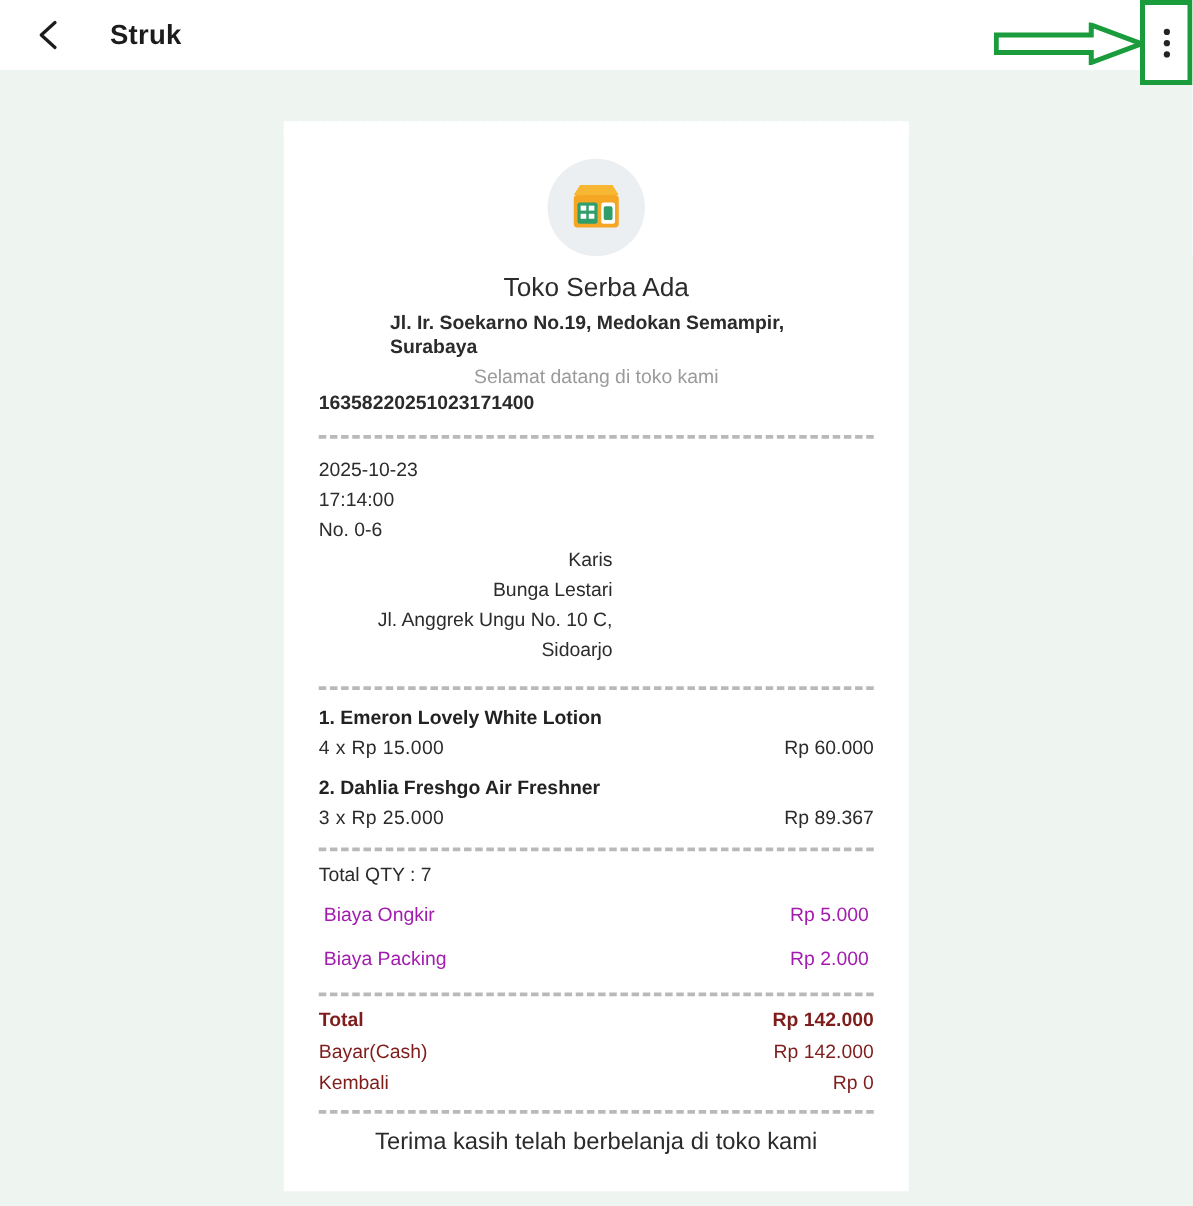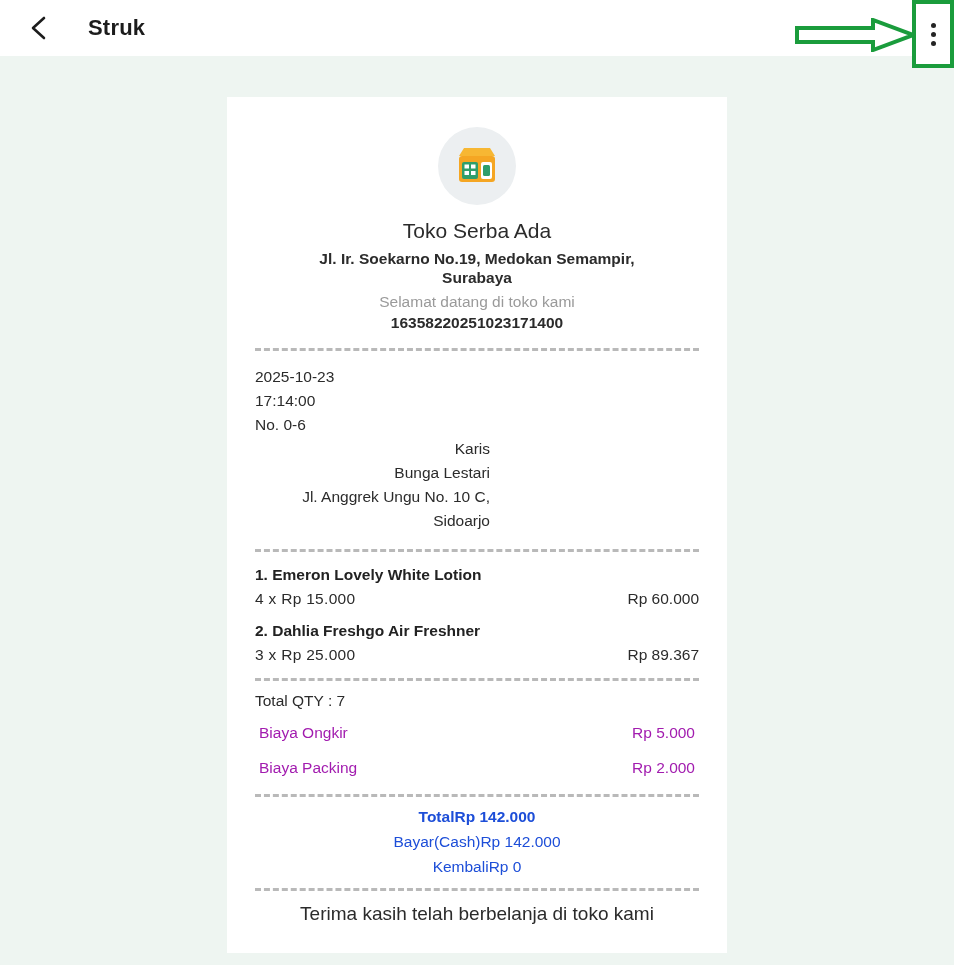--- a/index.html
+++ b/index.html
@@ -122,36 +122,35 @@
     align-items: center;
     justify-content: center;
   }
   .store-name {
     text-align: center;
     font-size: 21px;
     color: #2b2b2b;
     margin-bottom: 6px;
   }
   .store-addr {
-    text-align: center;
     font-size: 15.5px;
     font-weight: bold;
     color: #2b2b2b;
     line-height: 1.25;
     max-width: 330px;
     margin: 0 auto;
   }
   .store-welcome {
     text-align: center;
     font-size: 15.5px;
     color: #9a9a9a;
     margin-top: 5px;
   }
   .store-code {
-    text-align: center;
+    text-align: left;
     font-size: 15.5px;
     font-weight: bold;
     color: #2b2b2b;
     margin-top: 3px;
   }
 
   .dashed {
     border: 0;
     border-top: 3px dashed #b9b9b9;
     margin: 16px 0 14px 0;
@@ -197,23 +196,23 @@
   .fee-line {
     display: flex;
     justify-content: space-between;
     font-size: 15.5px;
     color: #a21caf;
     padding: 0 4px;
     margin-bottom: 17px;
   }
   .sum-line {
     display: flex;
-    justify-content: center;
-    font-size: 15.5px;
-    color: #1d4ed8;
+    justify-content: space-between;
+    font-size: 15.5px;
+    color: #7f1d1d;
     margin-bottom: 7px;
   }
   .sum-line.bold { font-weight: bold; }
   .sum-line .label { }
   .thanks {
     text-align: center;
     font-size: 19px;
     color: #2b2b2b;
     margin-top: 12px;
   }

